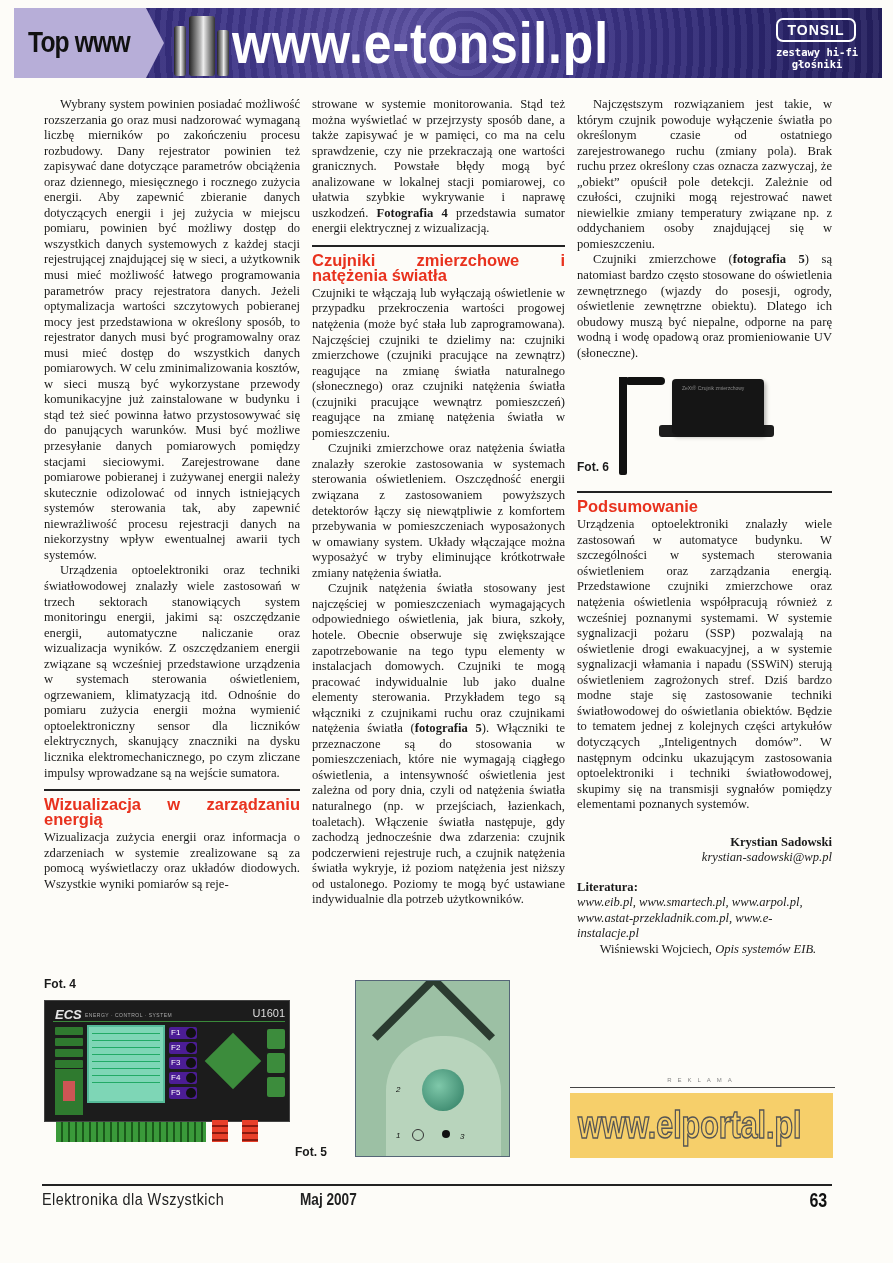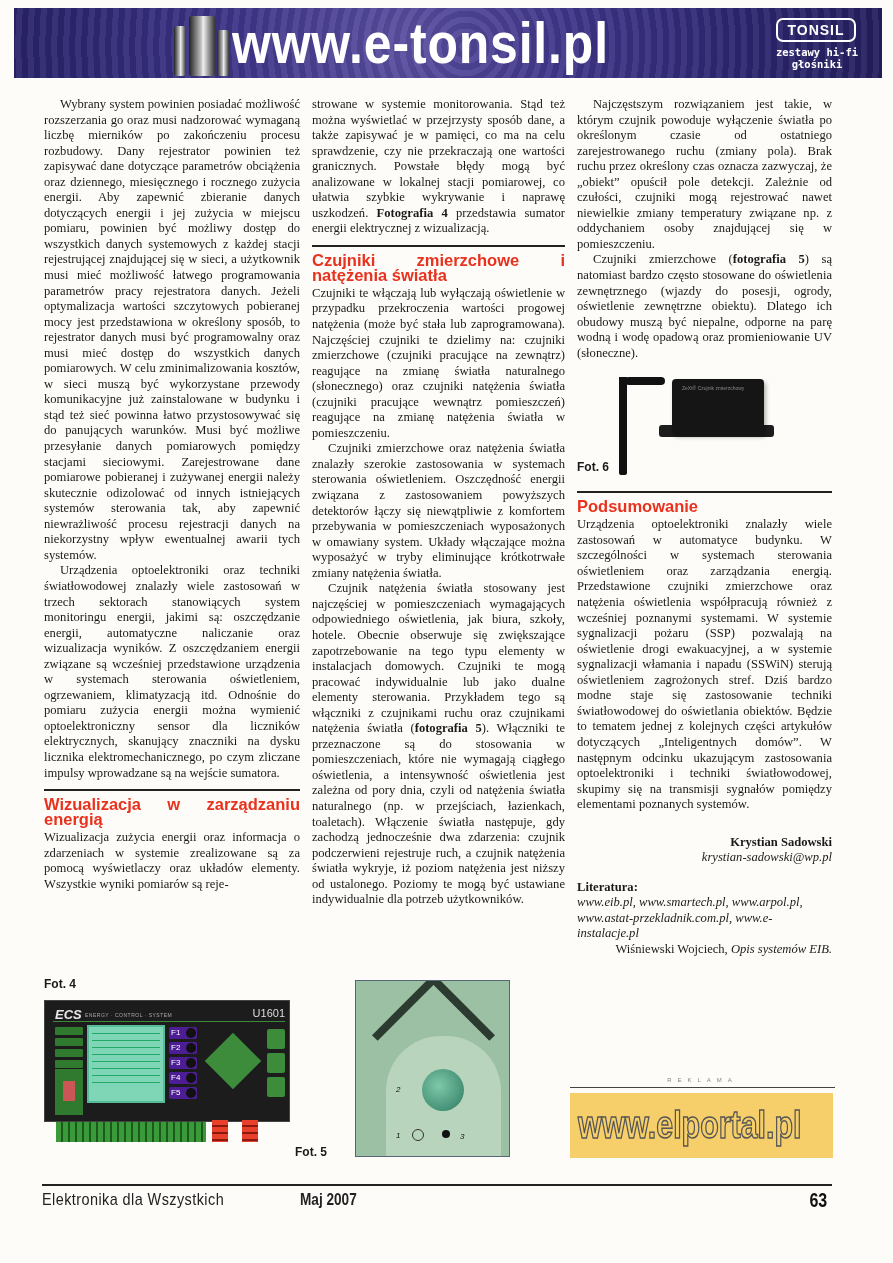--- a/index.html
+++ b/index.html
@@ -94,37 +94,40 @@
   .footer-rule { position: absolute; left: 42px; top: 1184px; width: 790px; border-top: 2px solid #222; }
   .footer-mag { position: absolute; left: 42px; top: 1190px; font-family: "Liberation Sans", sans-serif; font-size: 17px; color: #222; transform: scaleX(0.85); transform-origin: left; letter-spacing: 0.5px; }
   .footer-date { position: absolute; left: 300px; top: 1190px; font-family: "Liberation Sans", sans-serif; font-size: 17px; font-weight: bold; color: #222; transform: scaleX(0.8); transform-origin: left; }
   .footer-page { position: absolute; right: 66px; top: 1189px; font-family: "Liberation Sans", sans-serif; font-size: 20px; font-weight: bold; color: #111; transform: scaleX(0.8); transform-origin: right; }
 </style>
 </head>
 <body>
 
 <div class="banner">
   <div class="rings"></div>
+  <div class="topwww">
+      <span>Top www</span>
+    </div>
   <div class="speaker sp1"></div>
   <div class="speaker sp2"></div>
   <div class="speaker sp3"></div>
   <div class="url">www.e-tonsil.pl</div>
   <div class="tonsil-logo">TONSIL</div>
   <div class="tonsil-sub">
     <div>zestawy hi-fi</div>
     <div>głośniki</div>
   </div>
 </div>
 
 <div class="col col1">
   <p>Wybrany system powinien posiadać możliwość rozszerzania go oraz musi nadzorować wymaganą liczbę mierników po zakończeniu procesu rozbudowy. Dany rejestrator powinien też zapisywać dane dotyczące parametrów obciążenia oraz dziennego, miesięcznego i rocznego zużycia energii. Aby zapewnić zbieranie danych dotyczących energii i jej zużycia w miejscu pomiaru, powinien być możliwy dostęp do wszystkich danych systemowych z każdej stacji rejestrującej znajdującej się w sieci, a użytkownik musi mieć możliwość łatwego programowania parametrów pracy rejestratora danych. Jeżeli optymalizacja wartości szczytowych pobieranej mocy jest przedstawiona w określony sposób, to rejestrator danych musi być programowalny oraz musi mieć dostęp do wszystkich danych pomiarowych. W celu zminimalizowania kosztów, w sieci muszą być wykorzystane przewody komunikacyjne już zainstalowane w budynku i stąd też sieć powinna łatwo przystosowywać się do panujących warunków. Musi być możliwe przesyłanie danych pomiarowych pomiędzy stacjami sieciowymi. Zarejestrowane dane pomiarowe pobieranej i zużywanej energii należy skutecznie odizolować od innych istniejących systemów sterowania tak, aby zapewnić niewrażliwość procesu rejestracji danych na niekorzystny wpływ ewentualnej awarii tych systemów.</p>
   <p>Urządzenia optoelektroniki oraz techniki światłowodowej znalazły wiele zastosowań w trzech sektorach stanowiących system monitoringu energii, jakimi są: oszczędzanie energii, automatyczne naliczanie oraz wizualizacja wyników. Z oszczędzaniem energii związane są wcześniej przedstawione urządzenia w systemach sterowania oświetleniem, ogrzewaniem, klimatyzacją itd. Odnośnie do pomiaru zużycia energii można wymienić optoelektroniczny sensor dla liczników elektrycznych, skanujący znaczniki na dysku licznika elektromechanicznego, po czym zliczane impulsy wprowadzane są na wejście sumatora.</p>
   <div class="rule"></div>
   <h2 class="sec">Wizualizacja w zarządzaniu energią</h2>
-  <p class="noindent">Wizualizacja zużycia energii oraz informacja o zdarzeniach w systemie zrealizowane są za pomocą wyświetlaczy oraz układów elementy. Wszystkie wyniki pomiarów są reje-</p>
+  <p class="noindent">Wizualizacja zużycia energii oraz informacja o zdarzeniach w systemie zrealizowane są za pomocą wyświetlaczy oraz układów diodowych. Wszystkie wyniki pomiarów są reje-</p>
 </div>
 
 <div class="col col2">
   <p class="noindent"><span>strowane w systemie monitorowania. Stąd też można wyświetlać w przejrzysty sposób dane, a także zapisywać je w pamięci, co ma na celu sprawdzenie, czy nie przekraczają one wartości granicznych. Powstałe błędy mogą być analizowane w lokalnej stacji pomiarowej, co ułatwia szybkie wykrywanie i naprawę uszkodzeń. </span><b>Fotografia 4</b><span> przedstawia sumator energii elektrycznej z wizualizacją.</span></p>
   <div class="rule"></div>
   <h2 class="sec">Czujniki zmierzchowe i natężenia światła</h2>
   <p class="noindent">Czujniki te włączają lub wyłączają oświetlenie w przypadku przekroczenia wartości progowej natężenia (może być stała lub zaprogramowana). Najczęściej czujniki te dzielimy na: czujniki zmierzchowe (czujniki pracujące na zewnątrz) reagujące na zmianę światła naturalnego (słonecznego) oraz czujniki natężenia światła (czujniki pracujące wewnątrz pomieszczeń) reagujące na zmianę natężenia światła w pomieszczeniu.</p>
   <p>Czujniki zmierzchowe oraz natężenia światła znalazły szerokie zastosowania w systemach sterowania oświetleniem. Oszczędność energii związana z zastosowaniem powyższych detektorów łączy się niewątpliwie z komfortem przebywania w pomieszczeniach wyposażonych w omawiany system. Układy włączające można wyposażyć w tryby eliminujące krótkotrwałe zmiany natężenia światła.</p>
   <p><span>Czujnik natężenia światła stosowany jest najczęściej w pomieszczeniach wymagających odpowiedniego oświetlenia, jak biura, szkoły, hotele. Obecnie obserwuje się zwiększające zapotrzebowanie na tego typu elementy w instalacjach domowych. Czujniki te mogą pracować indywidualnie lub jako dualne elementy sterowania. Przykładem tego są włączniki z czujnikami ruchu oraz czujnikami natężenia światła (</span><b>fotografia 5</b><span>). Włączniki te przeznaczone są do stosowania w pomieszczeniach, które nie wymagają ciągłego oświetlenia, a intensywność oświetlenia jest zależna od pory dnia, czyli od natężenia światła naturalnego (np. w przejściach, łazienkach, toaletach). Włączenie światła następuje, gdy zachodzą jednocześnie dwa zdarzenia: czujnik podczerwieni rejestruje ruch, a czujnik natężenia światła wykryje, iż poziom natężenia jest niższy od ustalonego. Poziomy te mogą być ustawiane indywidualnie dla potrzeb użytkowników.</span></p>
 </div>
@@ -145,21 +148,21 @@
 
   <div class="rule"></div>
   <h2 class="sec">Podsumowanie</h2>
   <p class="noindent">Urządzenia optoelektroniki znalazły wiele zastosowań w automatyce budynku. W szczególności w systemach sterowania oświetleniem oraz zarządzania energią. Przedstawione czujniki zmierzchowe oraz natężenia oświetlenia współpracują również z wcześniej poznanymi systemami. W systemie sygnalizacji pożaru (SSP) pozwalają na oświetlenie drogi ewakuacyjnej, a w systemie sygnalizacji włamania i napadu (SSWiN) sterują oświetleniem zagrożonych stref. Dziś bardzo modne staje się zastosowanie techniki światłowodowej do oświetlania obiektów. Będzie to tematem jednej z kolejnych części artykułów dotyczących „Inteligentnych domów”. W następnym odcinku ukazującym zastosowania optoelektroniki i techniki światłowodowej, skupimy się na transmisji sygnałów pomiędzy elementami poznanych systemów.</p>
 
   <div class="author">Krystian Sadowski</div>
   <div class="email">krystian-sadowski@wp.pl</div>
 
   <div class="lit-h">Literatura:</div>
   <div class="italic" style="text-align:left;">www.eib.pl, www.smartech.pl, www.arpol.pl, www.astat-przekladnik.com.pl, www.e-instalacje.pl</div>
-  <div style="text-align:right;margin-left:7px;"><span>Wiśniewski Wojciech, </span><span class="italic">Opis systemów EIB.</span></div>
+  <div style="text-align:center;margin-left:7px;"><span>Wiśniewski Wojciech, </span><span class="italic">Opis systemów EIB.</span></div>
 </div>
 
 <div class="fig-label fot4-label">Fot. 4</div>
 <div class="fot4">
   <div class="body">
     <div class="ecs">ECS</div>
     <div class="ecs-sub">ENERGY · CONTROL · SYSTEM</div>
     <div class="model">U1601</div>
     <div class="greenline"></div>
     <div class="led" style="top:26px"></div>

